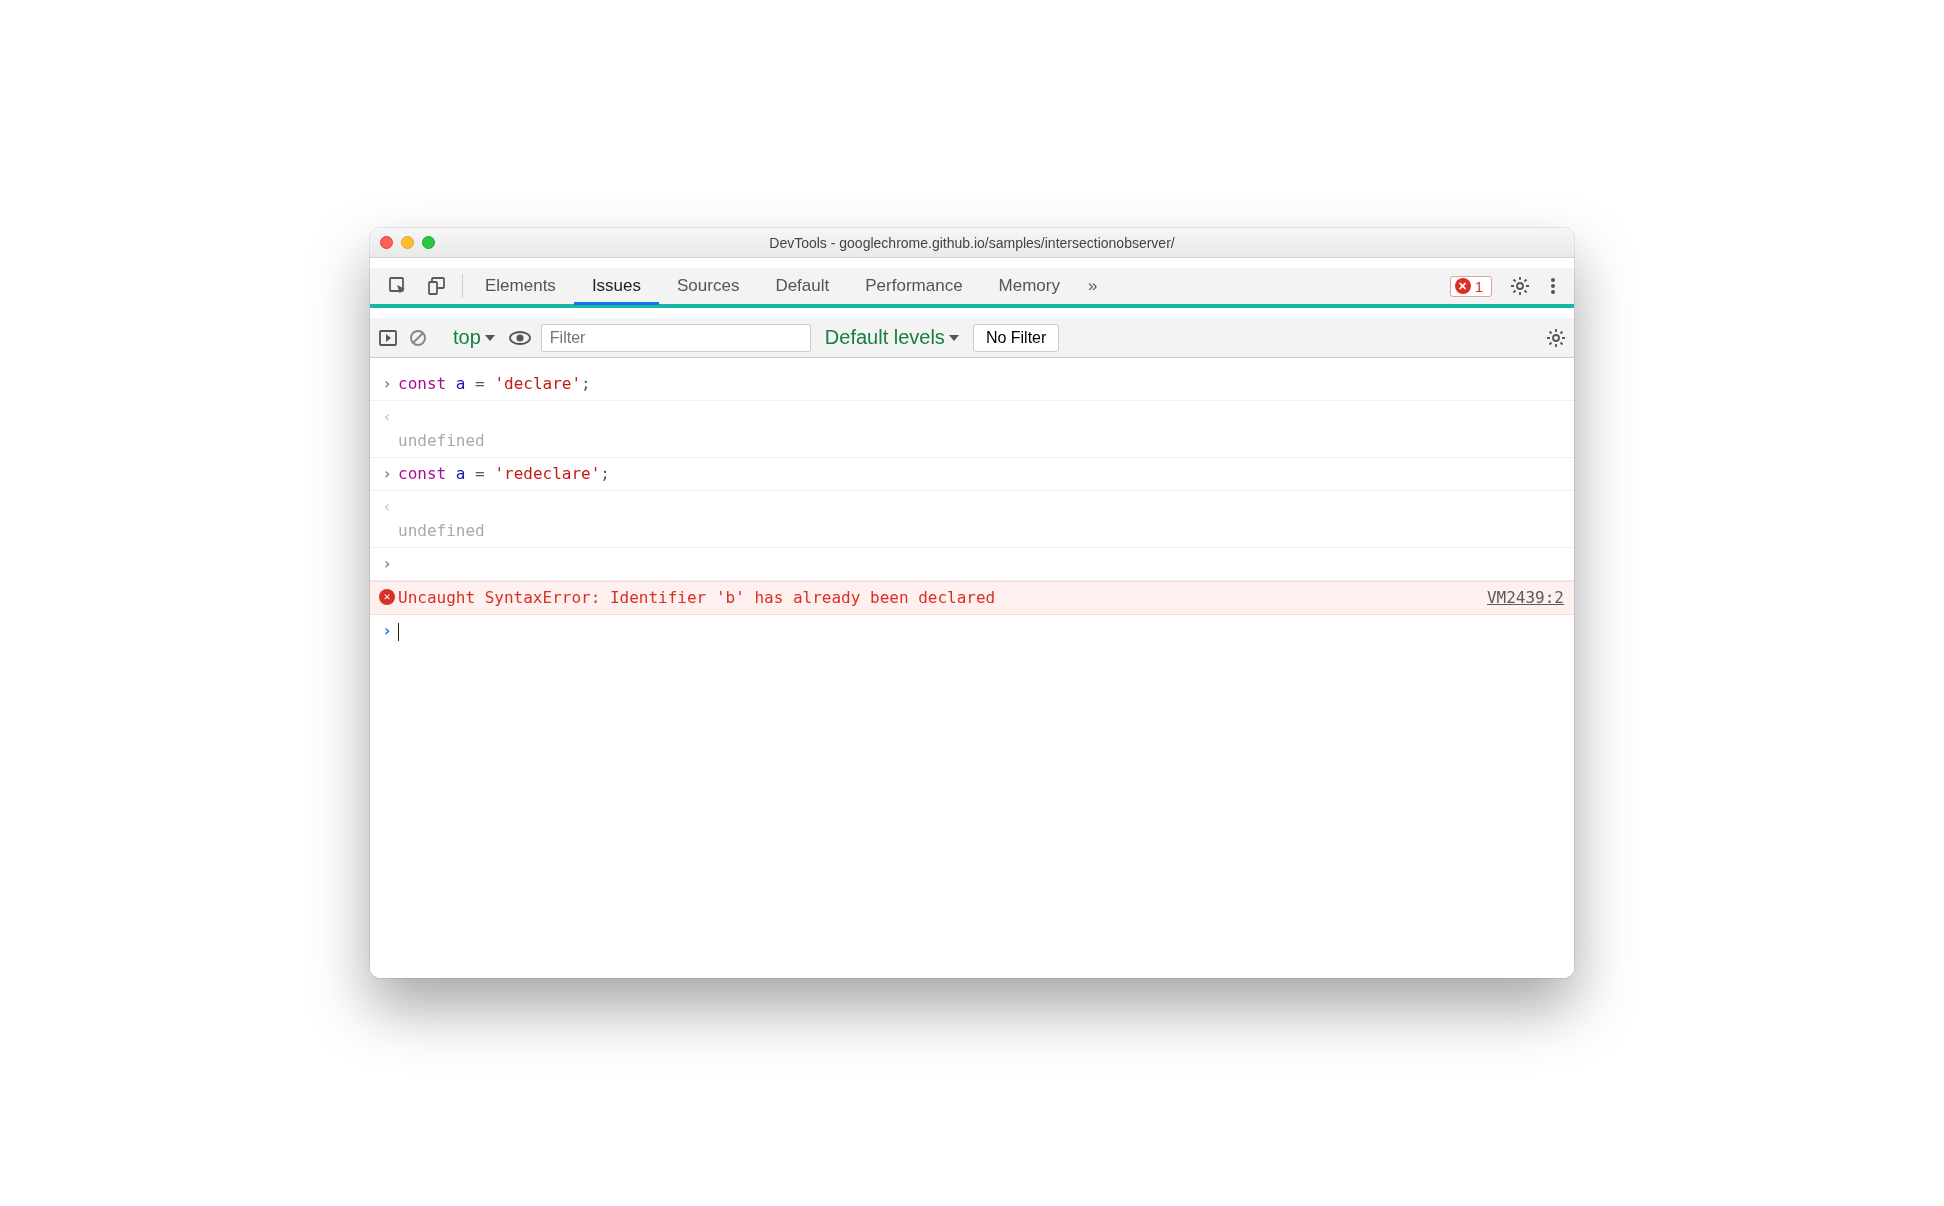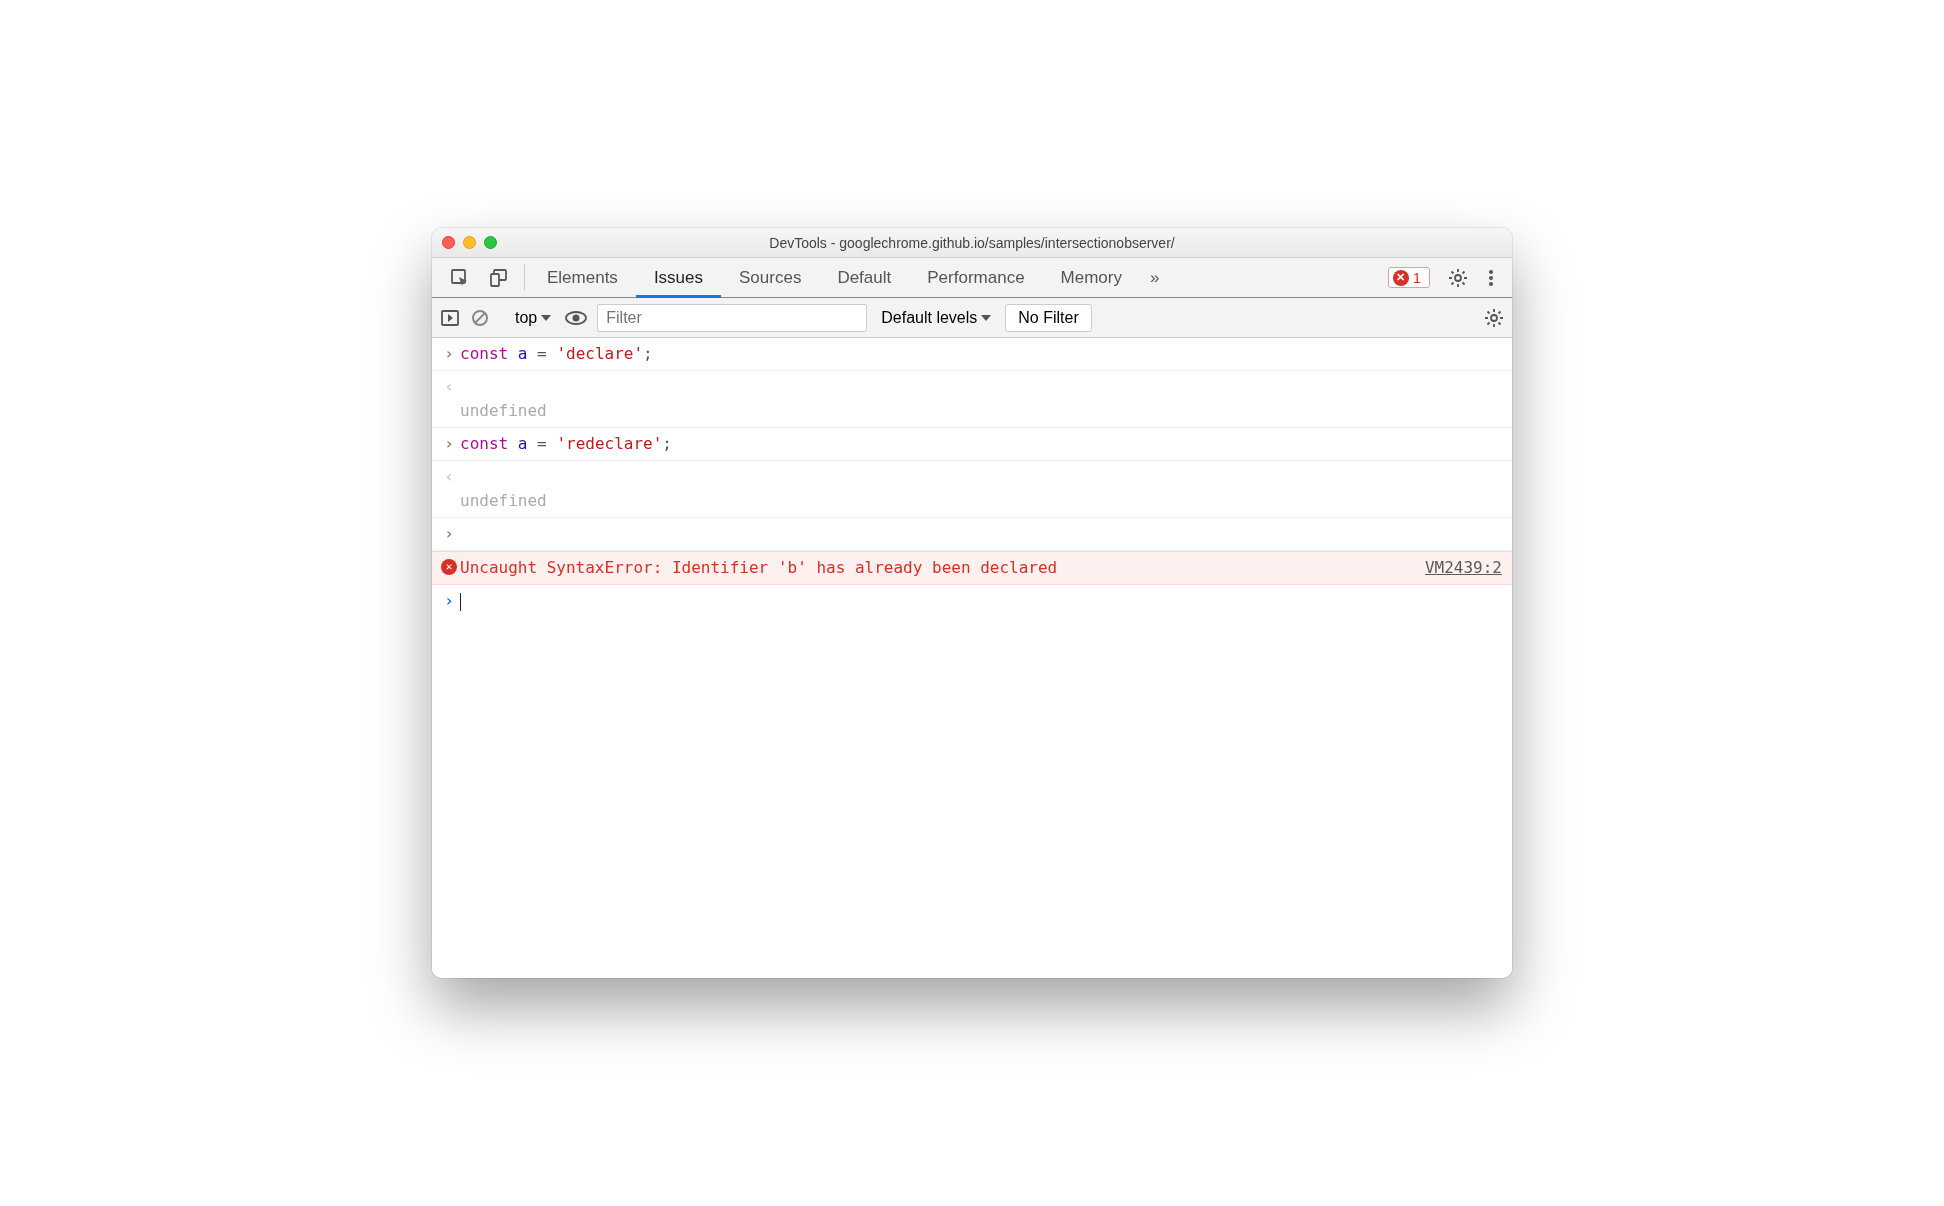--- a/index.html
+++ b/index.html
@@ -5,28 +5,29 @@
   * { box-sizing: border-box; margin: 0; padding: 0; }
   body {
     font-family: -apple-system, BlinkMacSystemFont, "Segoe UI", Helvetica, Arial, sans-serif;
     background: #fff;
     display: flex;
     align-items: center;
     justify-content: center;
     min-height: 100vh;
   }
   .window {
-    width: 1080px;
+    width: 1204px;
     height: 750px;
     border-radius: 10px;
     overflow: hidden;
     box-shadow: 0 30px 60px rgba(0,0,0,0.35), 0 0 0 1px rgba(0,0,0,0.08);
     background: #fff;
     display: flex;
     flex-direction: column;
+    gap: 10px;
   }
   
   .titlebar {
     height: 30px;
     background: linear-gradient(#f6f6f6,#e9e9e9);
     border-bottom: 1px solid #d0d0d0;
     display: flex;
     align-items: center;
     position: relative;
     padding: 0 10px;
@@ -34,21 +35,21 @@
   .traffic { display: flex; gap: 8px; position: absolute; left: 10px; }
   .tl { width: 13px; height: 13px; border-radius: 50%; }
   .tl.red { background:#ff5f57; border:1px solid #e33e32;}
   .tl.yellow { background:#ffbd2e; border:1px solid #e0a11f;}
   .tl.green { background:#28c940; border:1px solid #17a82c;}
   .title { flex:1; text-align:center; font-size:14px; color:#444; }
   
   .tabsbar {
     height: 40px;
     background:#f3f3f3;
-    border-bottom:1px solid #14b8a6;
+    border-bottom:4px solid #14b8a6;
     display:flex;
     align-items:stretch;
     padding:0 8px;
   }
   .tabsbar .iconbox { display:flex; align-items:center; padding:0 10px; color:#5a5a5a;}
   .divider { width:1px; background:#ccc; margin:6px 4px;}
   .tabs { display:flex; align-items:stretch; gap:0; }
   .tab { display:flex; align-items:center; padding:0 18px; font-size:17px; color:#555; cursor:pointer; position:relative;}
   .tab.active { color:#222; }
   .tab.active::after { content:""; position:absolute; left:0; right:0; bottom:-1px; height:3px; background:#1a73e8;}
@@ -59,21 +60,21 @@
   
   .filterbar {
     height:40px;
     background:#f3f3f3;
     border-bottom:1px solid #ccc;
     display:flex;
     align-items:center;
     padding:0 8px;
     gap:10px;
   }
-  .fb-item { display:flex; align-items:center; color:#000000; font-size:16px;text-align:center; }
+  .fb-item { display:flex; align-items:center; color:#15803d; font-size:20px;text-align:center; }
   .context-sel { display:flex; align-items:center; gap:4px; padding:0 4px; cursor:pointer;}
   .filter-input { width:270px; height:28px; border:1px solid #ccc; background:#fff; padding:0 8px; font-size:16px; border-radius:2px;}
   .levels-sel { display:flex; align-items:center; gap:4px; cursor:pointer; padding:0 4px;}
   .noissues { display:flex; align-items:center; height:28px; border:1px solid #ccc; background:#fff; padding:0 12px; font-size:16px; border-radius:3px; cursor:pointer;}
   
   .console {
     flex:1;
     overflow:auto;
     font-family: Menlo, Consolas, monospace;
     font-size:16px;

